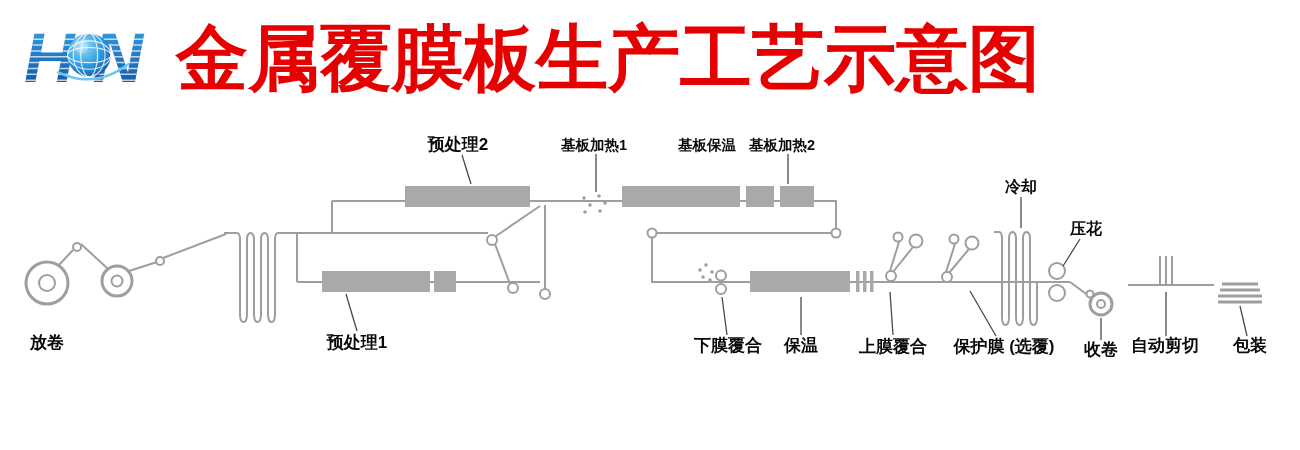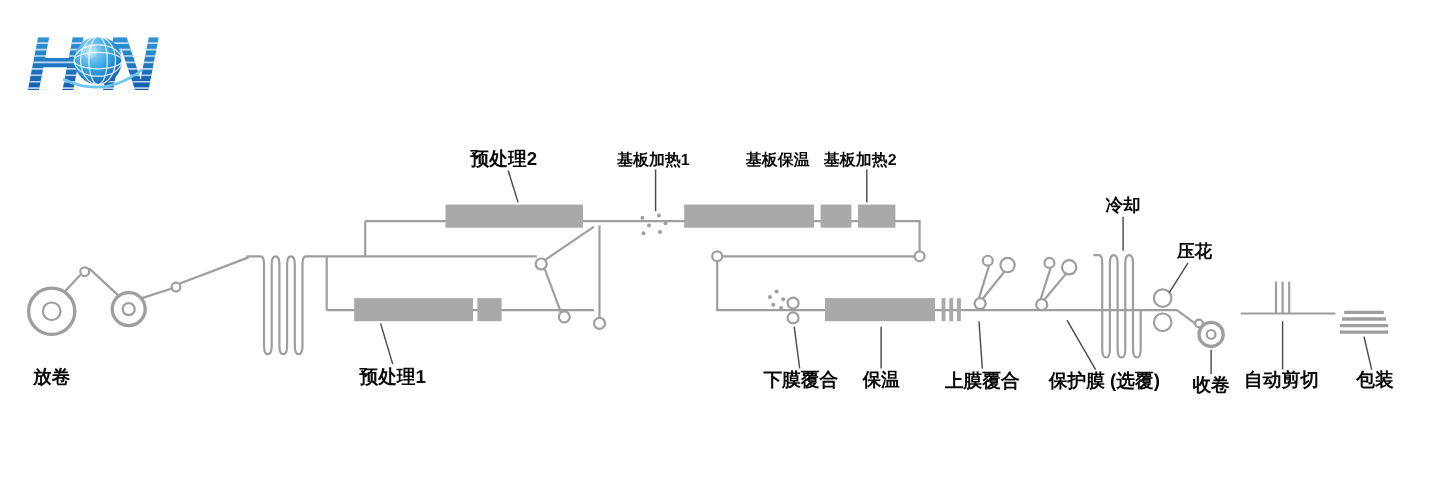--- a/index.html
+++ b/index.html
@@ -86,20 +86,21 @@
           <ellipse cx="78" cy="44" rx="10" ry="26"></ellipse>
           <ellipse cx="78" cy="44" rx="19" ry="26"></ellipse>
           <ellipse cx="78" cy="44" rx="26" ry="9"></ellipse>
           <ellipse cx="78" cy="44" rx="26" ry="17"></ellipse>
         </g>
         <circle cx="69" cy="34" r="8" fill="#ffffff" opacity="0.25"></circle>
       </g>
     </svg>
 
 
+    <div class="main-title">金属覆膜板生产工艺示意图</div>
   </div>
 
   <div class="diagram">
     <svg viewBox="0 110 1300 340" aria-hidden="true">
 
       <g>
         <circle class="mthick" cx="47" cy="283" r="21"></circle>
         <circle class="mline" cx="47" cy="283" r="8"></circle>
         <circle class="mthick" cx="117" cy="281" r="15"></circle>
         <circle class="mline" cx="117" cy="281" r="5.5"></circle>

